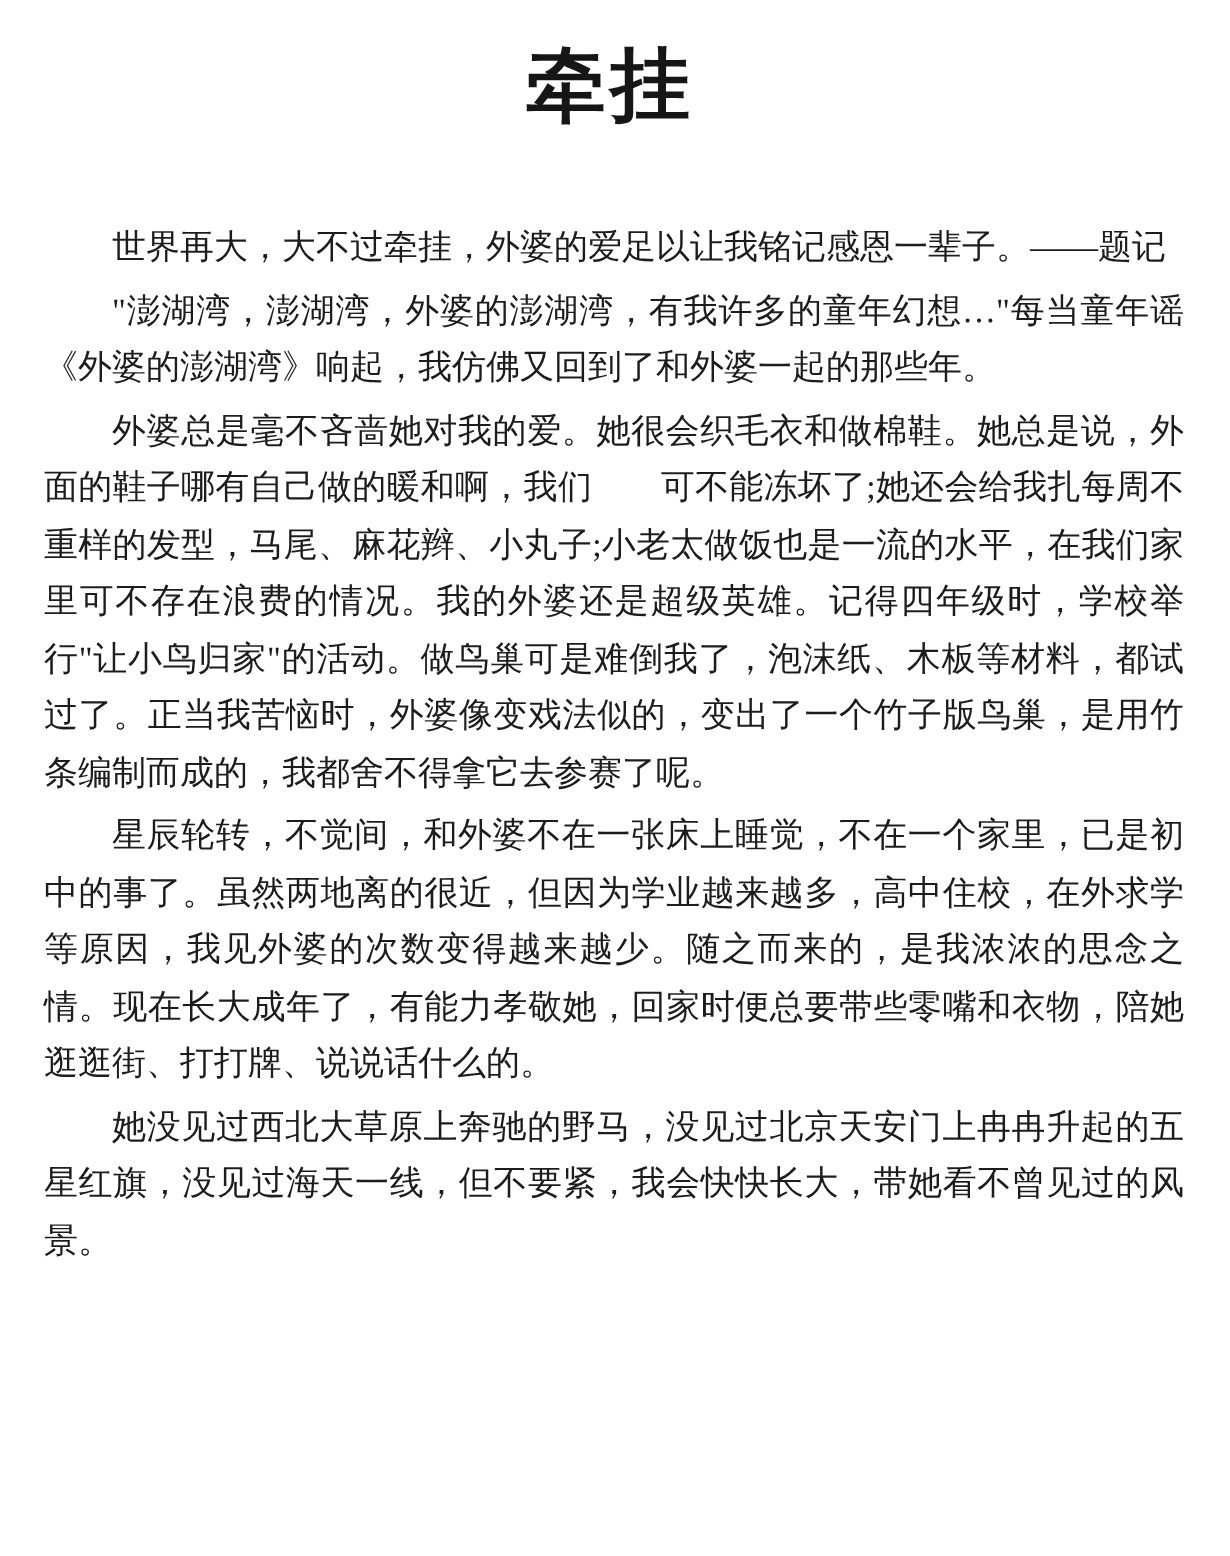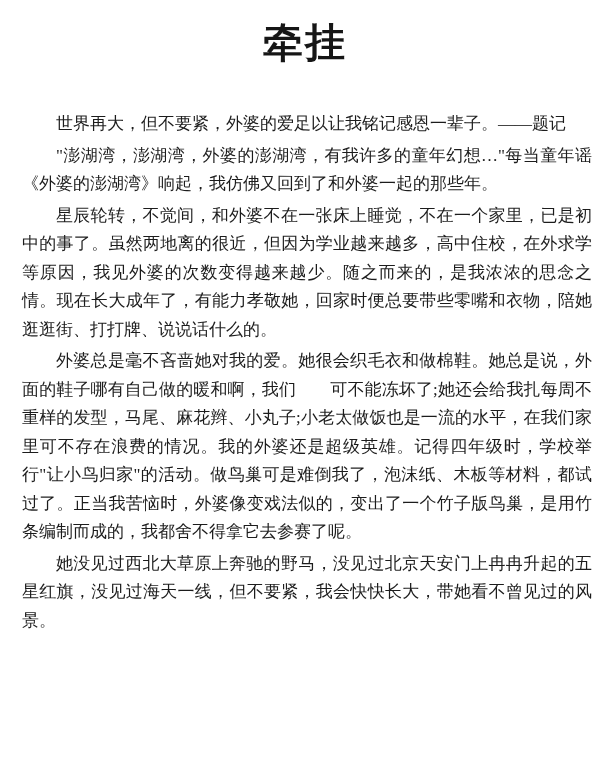--- a/index.html
+++ b/index.html
@@ -41,19 +41,19 @@
     word-break: break-all;
   }
 </style>
 </head>
 <body>
 
 <div class="page">
   <h1 class="essay-title">牵挂</h1>
 
   <div class="essay-body">
-    <p>世界再大，但不要紧，外婆的爱足以让我铭记感恩一辈子。——题记</p>
+    <p>世界再大，大不过牵挂，外婆的爱足以让我铭记感恩一辈子。——题记</p>
     <p>"澎湖湾，澎湖湾，外婆的澎湖湾，有我许多的童年幻想…"每当童年谣《外婆的澎湖湾》响起，我仿佛又回到了和外婆一起的那些年。</p>
+    <p>外婆总是毫不吝啬她对我的爱。她很会织毛衣和做棉鞋。她总是说，外面的鞋子哪有自己做的暖和啊，我们　　可不能冻坏了;她还会给我扎每周不重样的发型，马尾、麻花辫、小丸子;小老太做饭也是一流的水平，在我们家里可不存在浪费的情况。我的外婆还是超级英雄。记得四年级时，学校举行"让小鸟归家"的活动。做鸟巢可是难倒我了，泡沫纸、木板等材料，都试过了。正当我苦恼时，外婆像变戏法似的，变出了一个竹子版鸟巢，是用竹条编制而成的，我都舍不得拿它去参赛了呢。</p>
     <p>星辰轮转，不觉间，和外婆不在一张床上睡觉，不在一个家里，已是初中的事了。虽然两地离的很近，但因为学业越来越多，高中住校，在外求学等原因，我见外婆的次数变得越来越少。随之而来的，是我浓浓的思念之情。现在长大成年了，有能力孝敬她，回家时便总要带些零嘴和衣物，陪她逛逛街、打打牌、说说话什么的。</p>
-    <p>外婆总是毫不吝啬她对我的爱。她很会织毛衣和做棉鞋。她总是说，外面的鞋子哪有自己做的暖和啊，我们　　可不能冻坏了;她还会给我扎每周不重样的发型，马尾、麻花辫、小丸子;小老太做饭也是一流的水平，在我们家里可不存在浪费的情况。我的外婆还是超级英雄。记得四年级时，学校举行"让小鸟归家"的活动。做鸟巢可是难倒我了，泡沫纸、木板等材料，都试过了。正当我苦恼时，外婆像变戏法似的，变出了一个竹子版鸟巢，是用竹条编制而成的，我都舍不得拿它去参赛了呢。</p>
     <p>她没见过西北大草原上奔驰的野马，没见过北京天安门上冉冉升起的五星红旗，没见过海天一线，但不要紧，我会快快长大，带她看不曾见过的风景。</p>
   </div>
 </div>
 
 </body></html>

